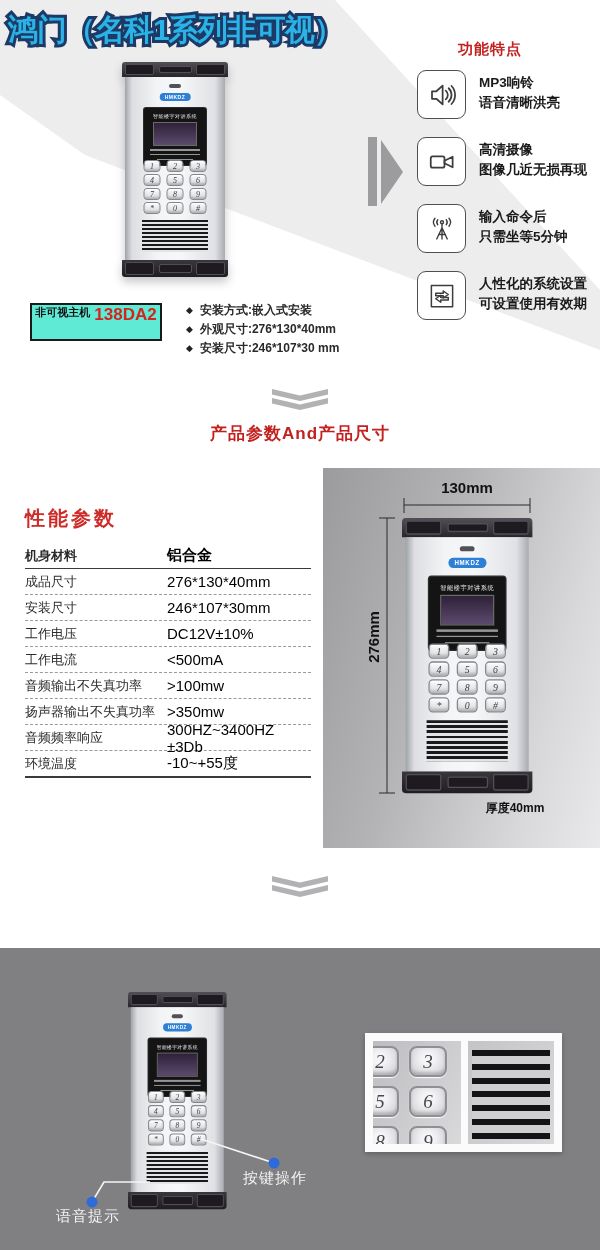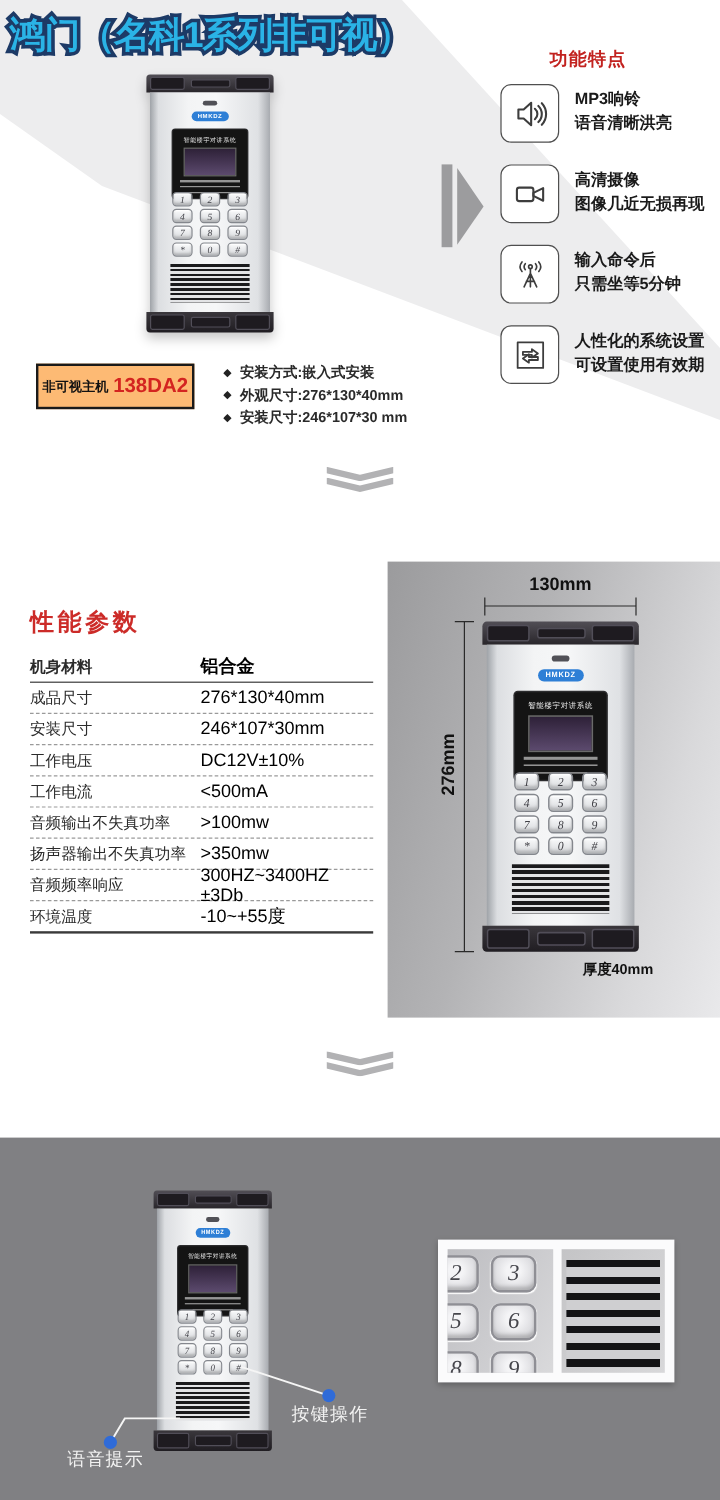--- a/index.html
+++ b/index.html
@@ -13,22 +13,22 @@
         clip-path:polygon(0 0,335px 0,600px 290px,600px 350px,85px 155px,0 95px);}
   .title{position:relative;margin:0;left:8px;top:8px;width:420px;height:44px;
          font-size:30px;font-weight:bold;letter-spacing:-1px;line-height:44px;white-space:nowrap;}
   .title span{position:absolute;left:0;top:0;}
   .t-outline{color:#1d3a66;-webkit-text-stroke:6px #1d3a66;}
   .t-fill{color:#2ab3e6;}
 
   .dev-mount{position:absolute;}
   .dev-mount-1{left:122px;top:62px;filter:drop-shadow(0 5px 5px rgba(0,0,0,.22));}
 
-  .model-box{position:absolute;left:30px;top:303px;width:128px;height:34px;background:#fdba74;
-             border:2px solid #1a1a1a;display:flex;align-items:center;justify-content:center;gap:4px;}
+  .model-box{position:absolute;left:30px;top:303px;width:128px;height:34px;background:#5eead4;
+             border:2px solid #1a1a1a;display:flex;align-items:flex-start;justify-content:center;gap:4px;}
   .model-name{font-size:11px;font-weight:bold;color:#111;}
   .model-number{font-size:17px;font-weight:bold;color:#d42420;}
 
   .bullets{position:absolute;left:186px;top:301px;}
   .bullet-row{display:flex;align-items:center;gap:7px;height:19px;}
   .bullet-diamond{font-size:9px;color:#222;line-height:19px;}
   .bullet-text{font-size:12px;font-weight:bold;color:#2a2a2a;}
 
   .arrow-bar{position:absolute;left:368px;top:137px;width:9px;height:69px;background:#9c9c9e;}
   .arrow-tri{position:absolute;left:381px;top:140px;width:0;height:0;
@@ -257,20 +257,21 @@
           <div class="feature-line">人性化的系统设置</div>
           <div class="feature-line">可设置使用有效期</div>
         </div>
       </div>
     </div>
 
   <div class="chevrons chev-1">
       <i></i>
       <i></i>
     </div>
+  <div class="divider-label d1">产品参数And产品尺寸</div>
 </section>
 
 <section class="params">
   <h2 class="spec-title">性能参数</h2>
   <div class="spec-table">
       <div class="spec-row first">
         <div class="spec-label">机身材料</div>
         <div class="spec-value">铝合金</div>
       </div>
       <div class="spec-row">

